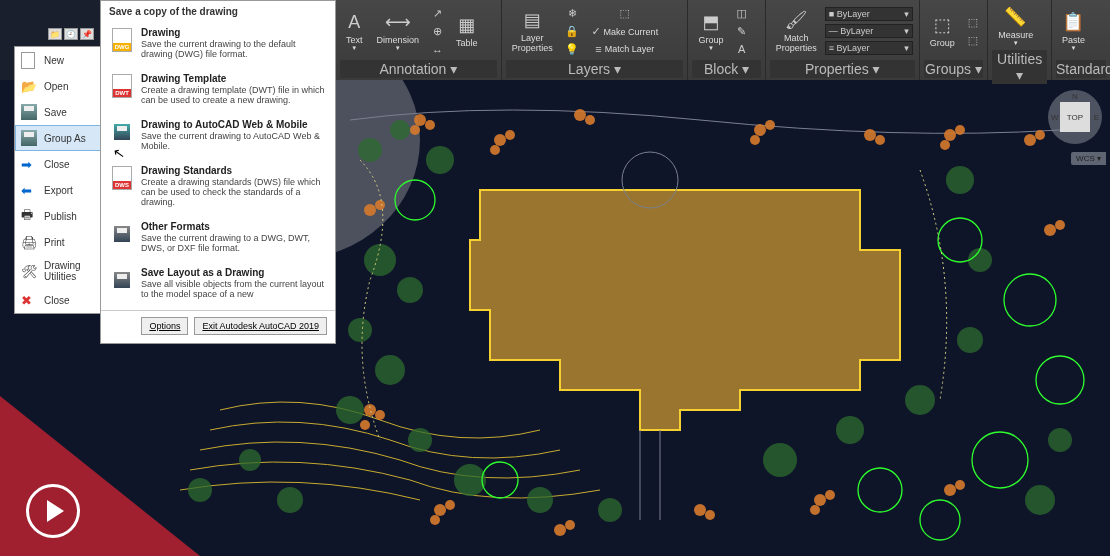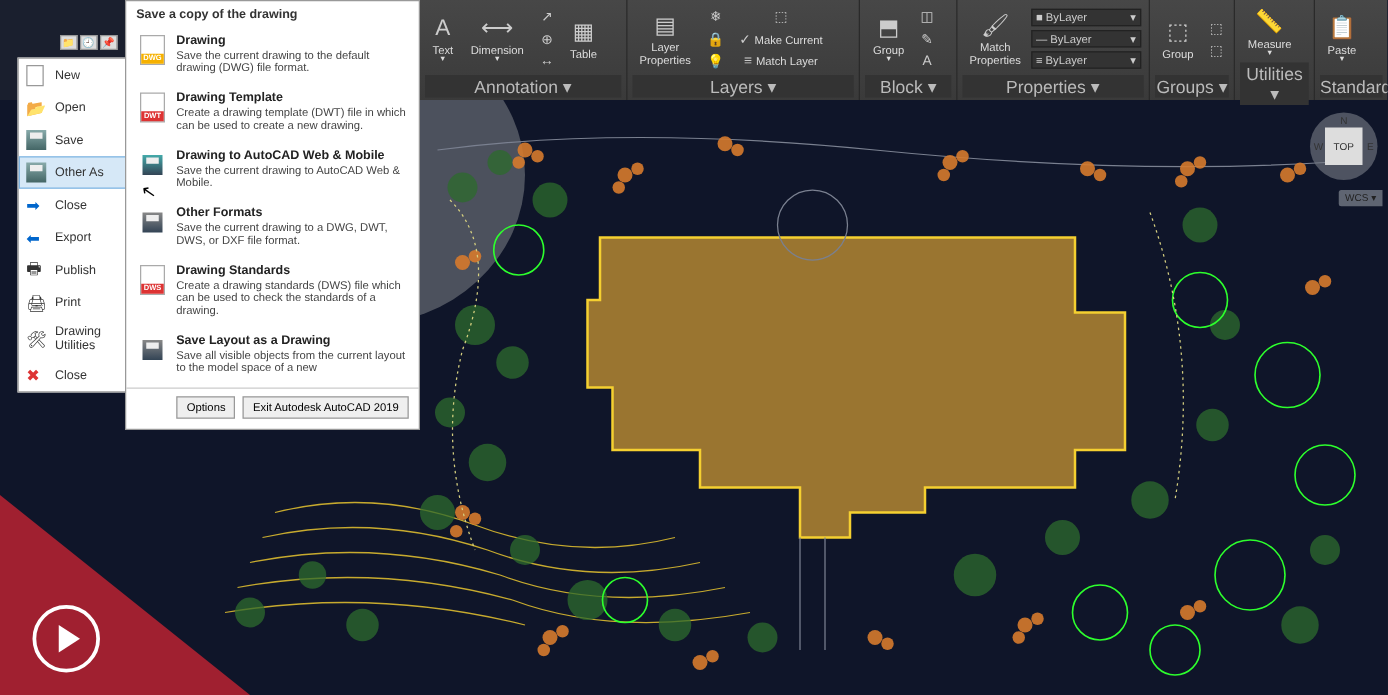--- a/index.html
+++ b/index.html
@@ -28,21 +28,21 @@
 
 
 .submenu { position:absolute; top:0; left:100px; width:236px; background:#fff; border:1px solid #999; z-index:10; padding-bottom:6px; }
 .search { margin:4px 6px; border:1px solid #aaa; padding:2px 4px; font-size:9px; color:#888; font-style:italic; display:flex; justify-content:space-between; }
 .sub-title { font-size:10px; font-weight:bold; padding:5px 8px; color:#333; }
 .sub-item { display:flex; padding:5px 8px 9px; cursor:pointer; }
 .sub-item .ico { width:26px; height:26px; flex-shrink:0; margin-right:6px; display:flex; align-items:center; justify-content:center; }
 .sub-item .txt { font-size:9px; color:#444; }
 .sub-item .txt b { font-size:10px; color:#222; display:block; margin-bottom:1px; }
 .sub-btns { display:flex; gap:6px; justify-content:flex-end; padding:6px 8px 2px; border-top:1px solid #ccc; margin-top:2px; }
-.sub-btns button { font-size:9px; padding:3px 7px; background:#efefef; border:1px solid #999; cursor:pointer; }
+.sub-btns button { font-size:9px; padding:3px 7px; background:#efefef; border:1px solid #999; cursor:pointer;text-decoration:underline; }
 
 
 .canvas { position:absolute; top:80px; left:0; right:0; bottom:0; background:#0f1529; overflow:hidden; }
 .canvas svg { width:100%; height:100%; }
 
 
 .viewcube { position:absolute; top:90px; right:8px; width:54px; height:54px; border-radius:50%; background:rgba(120,125,135,.6); display:flex; align-items:center; justify-content:center; color:#333; font-size:8px; z-index:2; }
 .viewcube .face { width:30px; height:30px; background:#ddd; display:flex; align-items:center; justify-content:center; }
 .wcs { position:absolute; top:152px; right:4px; background:rgba(130,135,145,.7); padding:2px 5px; font-size:8px; color:#222; border-radius:2px 0 0 2px; z-index:2; }
 
@@ -350,21 +350,21 @@
       <div class="mitem">
         <span class="ico">
           <div class="i-floppy"></div>
         </span>
         <span style="white-space:pre-line">Save</span>
       </div>
       <div class="mitem selected">
         <span class="ico">
           <div class="i-floppy"></div>
         </span>
-        <span style="white-space:pre-line">Other As</span>
+        <span style="white-space:pre-line">Group As</span>
         <span class="arrow">▶</span>
       </div>
       <div class="mitem">
         <span class="ico">
           <span style="color:#06c;font-size:13px">➡</span>
         </span>
         <span style="white-space:pre-line">Close</span>
         <span class="arrow">▶</span>
       </div>
       <div class="mitem">
@@ -422,29 +422,29 @@
         <div class="txt"><b>Drawing Template</b><span>Create a drawing template (DWT) file in which can be used to create a new drawing.</span></div>
       </div>
       <div class="sub-item">
         <div class="ico">
           <div class="i-floppy" style="background:linear-gradient(#4aa,#345)"></div>
         </div>
         <div class="txt"><b>Drawing to AutoCAD Web &amp; Mobile</b><span>Save the current drawing to AutoCAD Web &amp; Mobile.</span></div>
       </div>
       <div class="sub-item">
         <div class="ico">
+          <div class="i-dwg" data-ext="DWS" style="--c:#d33"></div>
+        </div>
+        <div class="txt"><b>Drawing Standards</b><span>Create a drawing standards (DWS) file which can be used to check the standards of a drawing.</span></div>
+      </div>
+      <div class="sub-item">
+        <div class="ico">
           <div class="i-floppy" style="background:linear-gradient(#888,#345)"></div>
         </div>
         <div class="txt"><b>Other Formats</b><span>Save the current drawing to a DWG, DWT, DWS, or DXF file format.</span></div>
-      </div>
-      <div class="sub-item">
-        <div class="ico">
-          <div class="i-dwg" data-ext="DWS" style="--c:#d33"></div>
-        </div>
-        <div class="txt"><b>Drawing Standards</b><span>Create a drawing standards (DWS) file which can be used to check the standards of a drawing.</span></div>
       </div>
       <div class="sub-item">
         <div class="ico">
           <div class="i-floppy" style="background:linear-gradient(#888,#345)"></div>
         </div>
         <div class="txt"><b>Save Layout as a Drawing</b><span>Save all visible objects from the current layout to the model space of a new</span></div>
       </div>
     </div>
   <div class="sub-btns">
     <button>Options</button>

